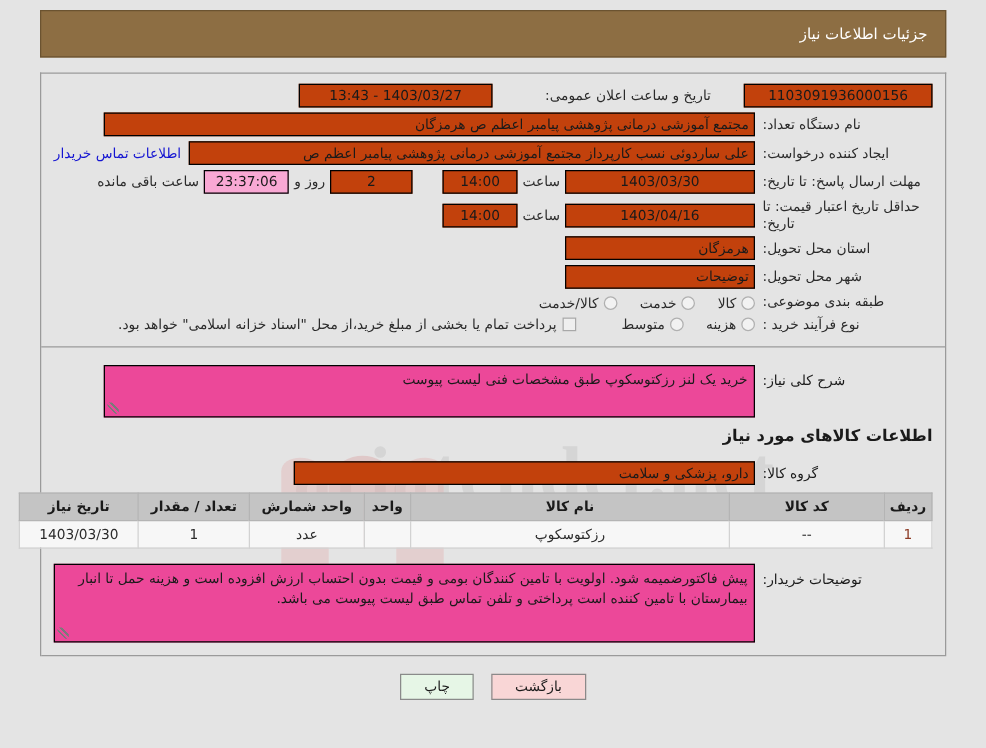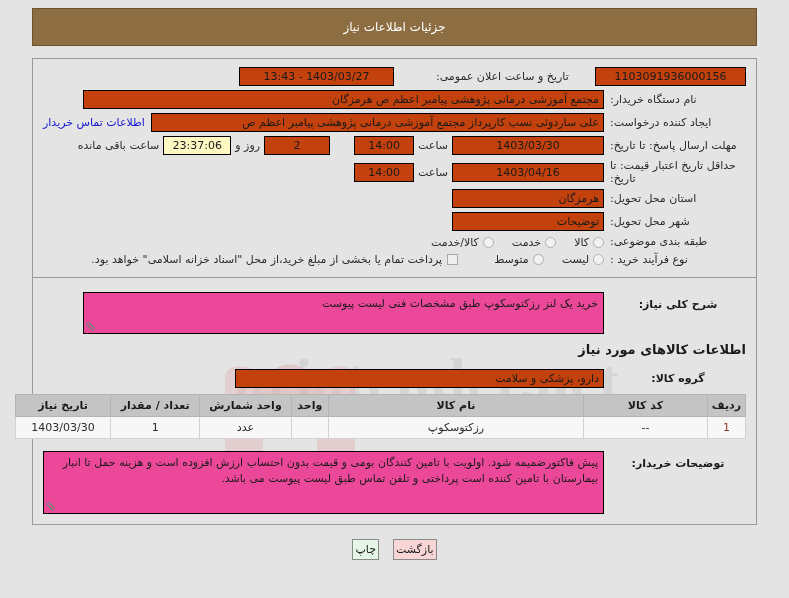--- a/index.html
+++ b/index.html
@@ -15,21 +15,21 @@
 
   
   .page-header {
     margin: 8px 32px 0 32px;
     height: 38px;
     background: #8d6e43;
     border: 1px solid #6b5330;
     color: #ffffff;
     display: flex;
     align-items: center;
-    justify-content: center;
+    justify-content: flex-start;
     padding: 0 14px;
     font-size: 12px;
   }
 
   
   .frame {
     margin: 12px 32px 0 32px;
     border-top: 1px solid #9a9a9a;
     border-right: 1px solid #9a9a9a;
     border-left: 1px solid #9a9a9a;
@@ -80,21 +80,21 @@
     white-space: nowrap;
   }
   .inp.wide      { width: 521px; text-align: right; }
   .inp.req       { width: 560px; text-align: right; }
   .inp.num       { width: 151px; }
   .inp.dt        { width: 155px; }
   .inp.date      { width: 152px; }
   .inp.time      { width:  60px; }
   .inp.days      { width:  66px; }
   .inp.plain     { width: 152px; text-align: right; }
-  .inp.countdown { width:  68px; background: #fef9c3; }
+  .inp.countdown { width:  68px; background: #f9a8d4; }
   .inp.group     { width: 369px; text-align: right; }
 
   .sep-txt {
     font-size: 11px;
     color: #2b2b2b;
     padding: 0 4px;
     white-space: nowrap;
   }
   .link {
     color: #1414d2;
@@ -144,24 +144,24 @@
 
   
   .ta-row {
     display: flex;
     align-items: flex-start;
     margin: 6px 0 4px 0;
   }
   .ta-lbl {
     width: 142px;
     min-width: 142px;
-    text-align: center;
+    text-align: left;
     padding-left: 6px;
     font-size: 11px;
-    font-weight: bold;
+    font-weight: normal;
     color: #1a1a1a;
     padding-top: 6px;
   }
   .ta {
     border: 1px solid #000000;
     background: #ec4899;
     font-size: 11px;
     color: #1a1a1a;
     padding: 3px 5px;
     text-align: right;
@@ -222,21 +222,21 @@
   
   .btn-bar {
     margin: 14px 0 0 0;
     display: flex;
     justify-content: center;
     gap: 14px;
   }
   .btn {
     border: 1px solid #8a8a8a;
     font-size: 11px;
-    padding: 3px 2px;
+    padding: 3px 18px;
     cursor: pointer;
     font-family: "DejaVu Sans", "Liberation Sans", sans-serif;
     color: #1a1a1a;
   }
   .btn.print  { background: #e6f6e6; }
   .btn.back   { background: #f9d6d6; }
   .wm-text {
     position: absolute;
     top: 286px; left: 0; width: 789px;
     text-align: center;
@@ -280,21 +280,21 @@
 
   <div class="section">
 
     <div class="row">
       <div class="inp num">1103091936000156</div>
       <div class="lbl" style="width:165px;min-width:165px;text-align:left;margin-left:36px;">تاریخ و ساعت اعلان عمومی:</div>
       <div class="inp dt">1403/03/27 - 13:43</div>
     </div>
 
     <div class="row">
-      <div class="lbl">نام دستگاه خریدار:</div>
+      <div class="lbl">نام دستگاه تعداد:</div>
       <div class="inp wide">مجتمع آموزشی درمانی پژوهشی پیامبر اعظم ص  هرمزگان</div>
     </div>
 
     <div class="row">
       <div class="lbl">ایجاد کننده درخواست:</div>
       <div class="inp req">علی ساردوئی نسب کارپرداز مجتمع آموزشی درمانی پژوهشی پیامبر اعظم ص</div>
       <a class="link">اطلاعات تماس خریدار</a>
     </div>
 
     <div class="row">
@@ -341,21 +341,21 @@
           <span>کالا/خدمت</span>
         </label>
       </div>
     </div>
 
     <div class="row" style="align-items:flex-start;">
       <div class="lbl">نوع فرآیند خرید :</div>
       <div class="radio-group">
         <label class="radio-opt">
           <span class="radio-dot"></span>
-          <span>لیست</span>
+          <span>هزینه</span>
         </label>
         <label class="radio-opt">
           <span class="radio-dot"></span>
           <span>متوسط</span>
         </label>
         <label class="chk-wrap" style="margin-right:18px;">
           <span class="chk-box"></span>
           <span>پرداخت تمام یا بخشی از مبلغ خرید،از محل "اسناد خزانه اسلامی" خواهد بود.</span>
         </label>
       </div>

